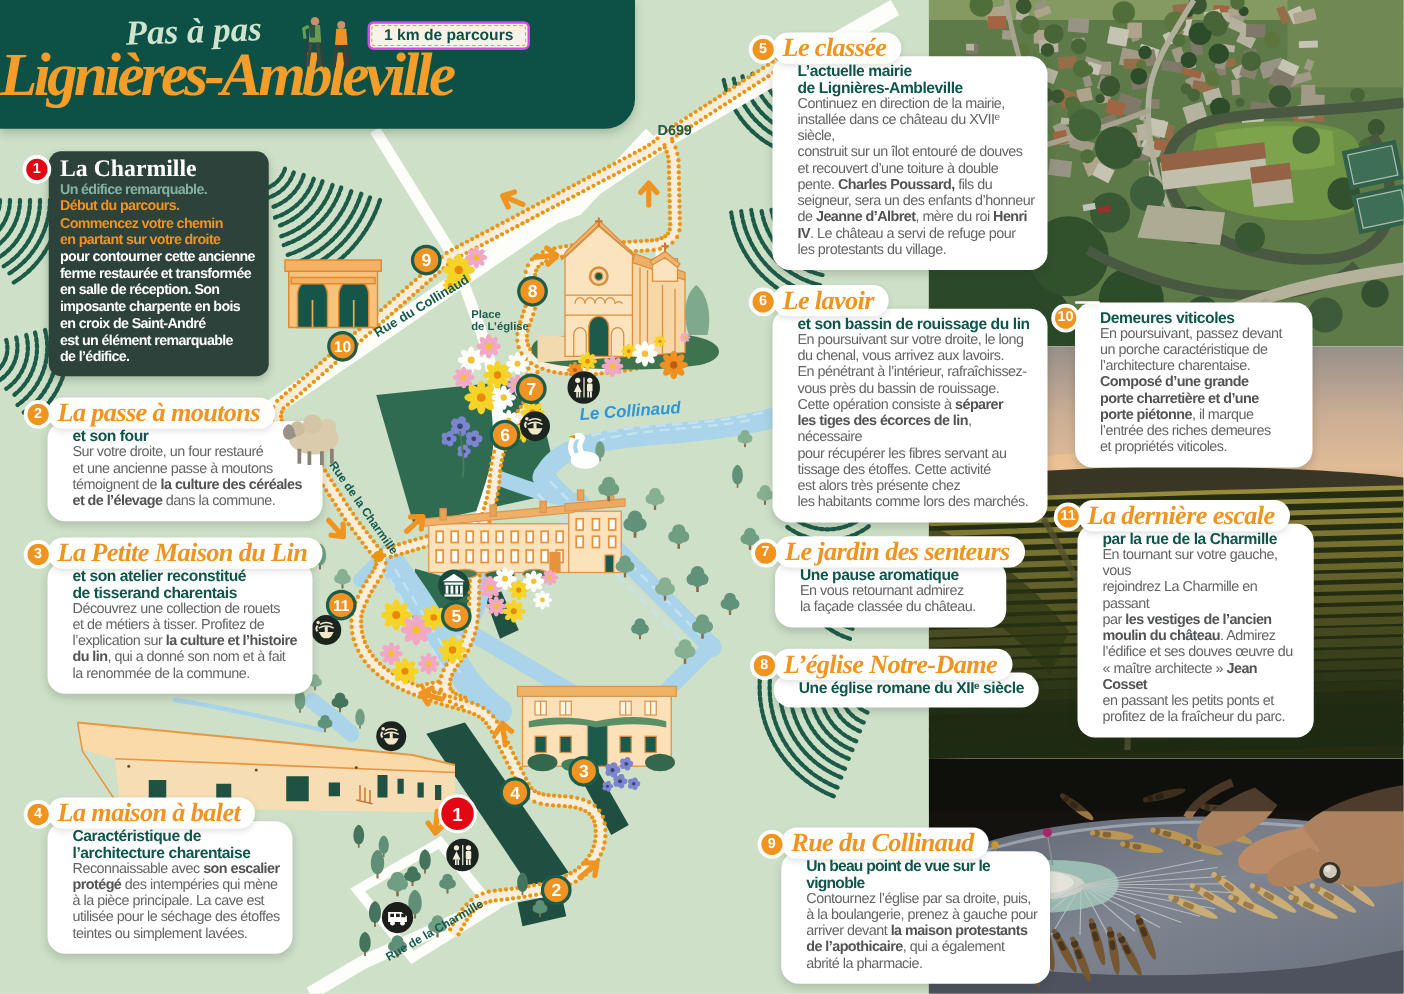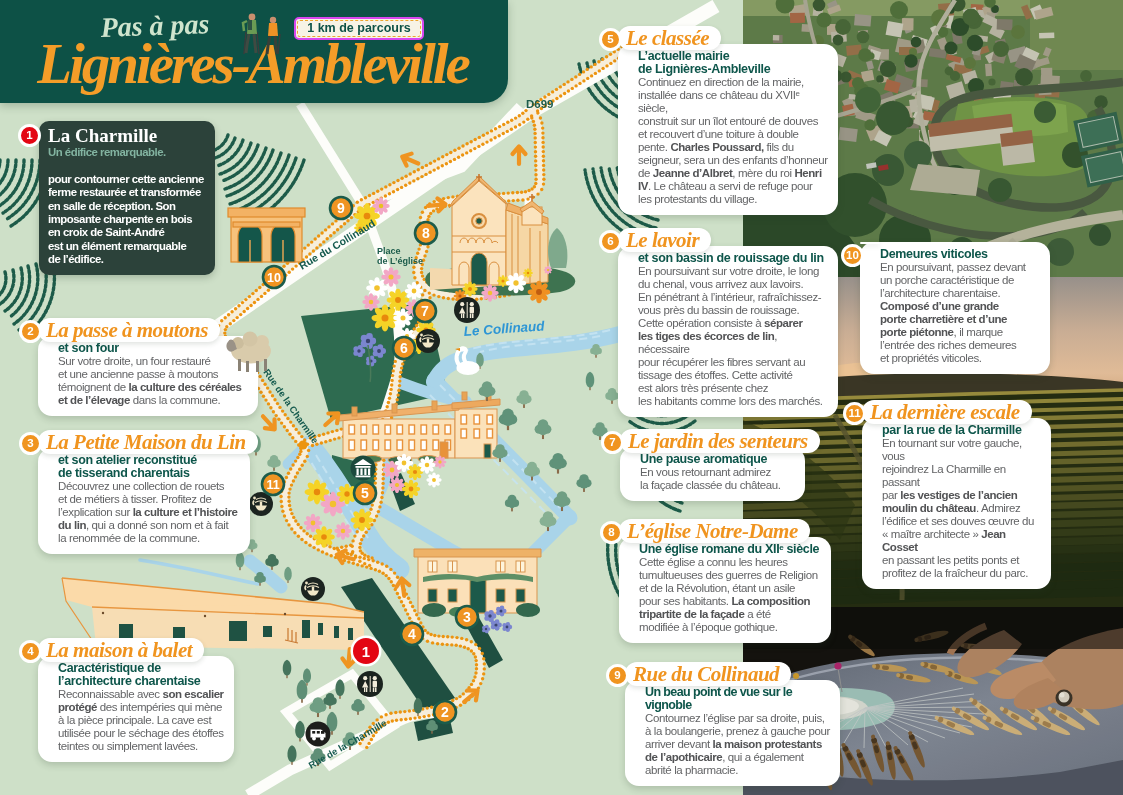--- a/index.html
+++ b/index.html
@@ -2461,22 +2461,22 @@
       </g>
     </svg>
 
 <div style="position:absolute;left:0;top:0;width:508px;height:103px;background:#0d5146;
   border-radius:0 0 24px 0;box-shadow:0 3px 8px rgba(30,60,40,.25);z-index:6">
 
   <div style="position:absolute;left:55px;top:10px;width:200px;text-align:center;
     font-family:'Liberation Serif',serif;font-style:italic;font-weight:bold;font-size:28px;
     color:#cfe4cd;transform:rotate(-2deg)">Pas à pas</div>
 
-  <div style="position:absolute;left:0;top:31px;width:505px;text-align:center;
-    font-family:'Liberation Serif',serif;font-style:italic;font-weight:bold;font-size:57px;
+  <div style="position:absolute;left:0;top:31px;width:505px;text-align:left;
+    font-family:'Liberation Serif',serif;font-style:italic;font-weight:bold;font-size:49px;
     color:#f49d28;letter-spacing:-3px;white-space:nowrap">Lignières-Ambleville</div>
 
   <svg width="56" height="46" viewBox="0 0 56 46" style="position:absolute;left:240px;top:10px">
     <g stroke="#3c3c3c" stroke-width="1.4">
           <line x1="6" y1="22" x2="4" y2="44"></line>
           <line x1="17" y1="22" x2="19" y2="44"></line>
           <line x1="40" y1="24" x2="38" y2="44"></line>
         </g>
     <circle cx="12" cy="7" r="3.4" fill="#c98f6e"></circle>
     <path d="M8,10 L16,10 L17,24 L7,24 Z" fill="#6a9b54"></path>
@@ -2495,21 +2495,21 @@
   </div>
 </div>
 
 <div class="co" style="left:39px;top:121px;width:176px">
   <div style="position:relative;background:#2c423a;border-radius:10px;padding:4px 8px 8px 9px;
        box-shadow:0 3px 7px rgba(40,60,40,.25)">
     <span class="num" style="background:#e30613;left:-21px;top:3px">1</span>
     <div style="font-family:'Liberation Serif',serif;font-weight:bold;color:#fff;font-size:19px;line-height:21px">La Charmille</div>
     <div style="font-size:11.4px;line-height:13.4px;font-weight:bold;letter-spacing:-.5px">
       <span style="color:#83b4a1">Un édifice remarquable.</span><br>
-      <br>
+      <span style="color:#f0941f">Début du parcours.<br>Commencez votre chemin<br>en partant sur votre droite</span><br>
       <span style="color:#fff">pour contourner cette ancienne<br>ferme restaurée et transformée<br>en salle de réception. Son<br>imposante charpente en bois<br><b>en croix de Saint-André</b><br>est un élément remarquable<br>de l’édifice.</span>
     </div>
   </div>
 </div>
 
 <div class="co" style="left:38px;top:318px;width:220px">
   <div class="pill"><span class="num">2</span><span class="t">La passe à moutons</span></div>
   <div class="bd">
     <p class="sub">et son four</p>
     <div class="bt">Sur votre droite, un four restauré<br>et une ancienne passe à moutons<br>témoignent de <b>la culture des céréales</b><br><b>et de l’élevage</b> dans la commune.</div>
@@ -2568,21 +2568,20 @@
   <div class="bd">
     <p class="sub">Une pause aromatique</p>
     <div class="bt">En vous retournant admirez<br>la façade classée du château.</div>
   </div>
 </div>
 
 <div class="co" style="left:619px;top:519px;width:212px">
   <div class="pill"><span class="num">8</span><span class="t">L’église Notre-Dame</span></div>
   <div class="bd">
     <p class="sub">Une église romane du XII<sup>e</sup> siècle</p>
-    <div class="bt">Cette église a connu les heures<br>tumultueuses des guerres de Religion<br>et de la Révolution, étant un asile<br>pour ses habitants. <b>La composition</b><br><b>tripartite de la façade</b> a été<br>modifiée à l’époque gothique.</div>
   </div>
 </div>
 
 <div class="co" style="left:625px;top:662px;width:215px">
   <div class="pill"><span class="num">9</span><span class="t">Rue du Collinaud</span></div>
   <div class="bd">
     <p class="sub" style="letter-spacing:-.6px">Un beau point de vue sur le vignoble</p>
     <div class="bt">Contournez l’église par sa droite, puis,<br>à la boulangerie, prenez à gauche pour<br>arriver devant <b>la maison protestants</b><br><b>de l’apothicaire</b>, qui a également<br>abrité la pharmacie.</div>
   </div>
 </div>

